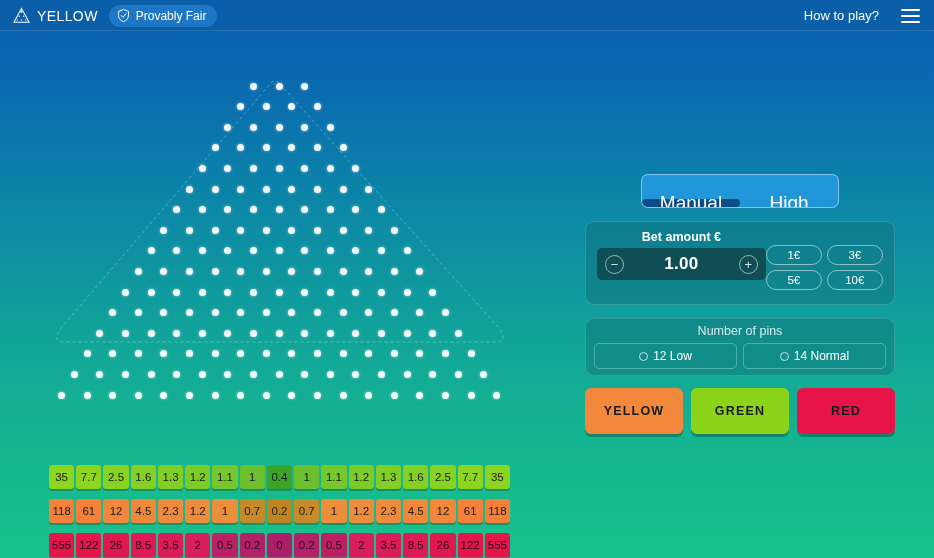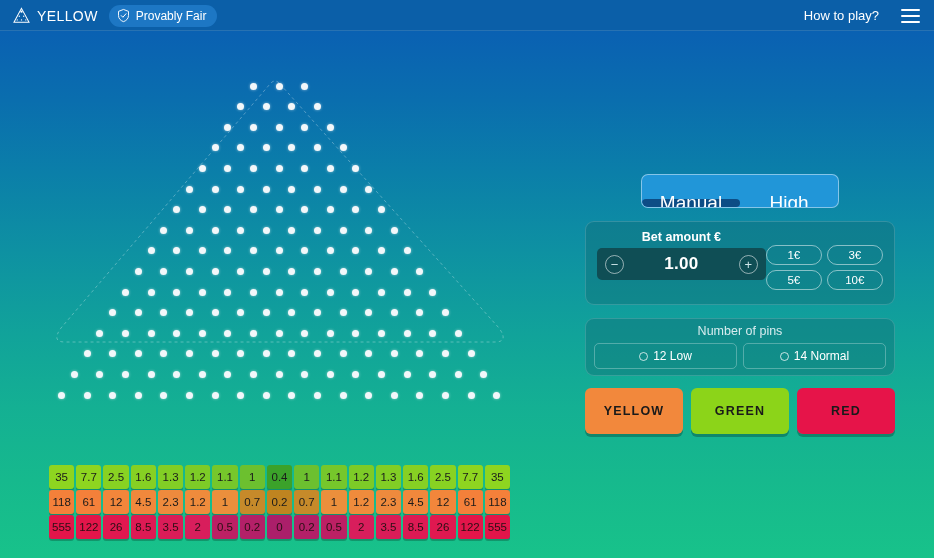--- a/index.html
+++ b/index.html
@@ -124,21 +124,21 @@
   
   #multis {
     position: absolute;
     left: 49px;
     top: 434px;
     width: 461px;
   }
   .mrow {
     display: flex;
     gap: 2px;
-    margin-bottom: 1px;
+    margin-bottom: 10px;
   }
   .mcell {
     flex: 1 1 0;
     height: 24px;
     border-radius: 3px;
     display: flex;
     align-items: center;
     justify-content: center;
     font-size: 11.5px;
     color: #1b1b1b;

